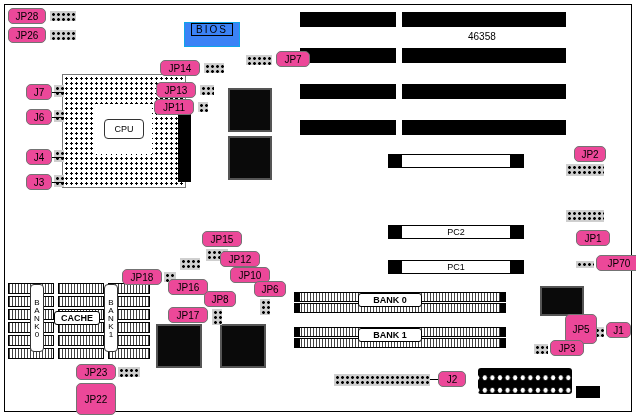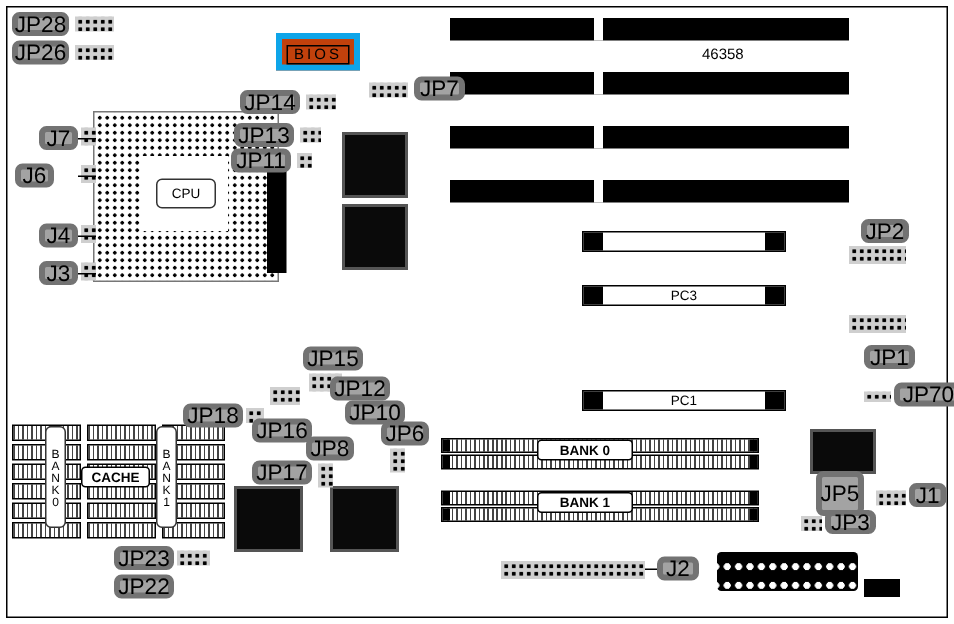--- a/index.html
+++ b/index.html
@@ -1,20 +1,20 @@
 <!DOCTYPE html>
 <html><head>
 <meta charset="utf-8">
 <style>
   html,body { margin:0; padding:0; background:#fff; }
   .board { position:relative; width:636px; height:416px; background:#fff;
            font-family:"Liberation Sans", sans-serif; color:#000; overflow:hidden; }
   .outline { position:absolute; left:4px; top:4px; width:626px; height:406px; border:1px solid #000; }
-  .lbl { position:absolute; background:#a3a3a3; border:4px solid #737373; border-radius:5px;
-         font-size:15px; display:flex; align-items:center; justify-content:center; box-sizing:border-box; }
+  .lbl { position:absolute; background:#ec4899; border:1px solid #737373; border-radius:5px;
+         font-size:10px; display:flex; align-items:center; justify-content:center; box-sizing:border-box; }
   .pins { position:absolute; background-color:#cfcfcf;
           background-image:radial-gradient(circle, #000 1.3px, transparent 1.5px);
           background-size:5px 5px; background-position:1px 1px; }
   .line { position:absolute; height:1px; background:#000; }
   .isa { position:absolute; background:#000; }
   .notch { position:absolute; left:96px; top:0; width:6px; height:100%; background:#fff; }
   .pcslot { position:absolute; background:#fff; border:1px solid #000; box-sizing:border-box; }
   .cap { position:absolute; top:0; width:13px; height:100%; background:#000; }
   .cap.l { left:0; } .cap.r { right:0; }
   .pclabel { position:absolute; inset:0; display:flex; align-items:center; justify-content:center; font-size:9px; }
@@ -29,22 +29,22 @@
           writing-mode:vertical-rl; text-orientation:upright; letter-spacing:-1px;
           display:flex; align-items:center; justify-content:center; box-sizing:border-box; }
   .socket { position:absolute; background-color:#fff; border:1px solid #777;
             background-image:radial-gradient(circle, #000 1.1px, transparent 1.3px);
             background-size:5px 5px; background-position:1px 1px; }
   .cpu-inner { position:absolute; background:#fff; }
   .cpu-box { position:absolute; background:#fff; border:1px solid #333; border-radius:4px;
              font-size:9px; display:flex; align-items:center; justify-content:center; }
   .qfp { position:absolute; background:#0a0a0a; border:2px solid #555; box-sizing:border-box; }
   .blk { position:absolute; background:#000; }
-  .bios { position:absolute; background:#c2410c; border:4px solid #0ea5e9; box-sizing:border-box;
-          display:flex; align-items:flex-end; justify-content:center; }
+  .bios { position:absolute; background:#3b82f6; border:1px solid #0ea5e9; box-sizing:border-box;
+          display:flex; align-items:flex-start; justify-content:center; }
   .bios-t { font-size:10px; border:1px solid #000; padding:0 4px; letter-spacing:2px; }
   .pn { position:absolute; font-size:10px; }
   .pwr { position:absolute; background-color:#000; border-radius:3px;
          background-image:radial-gradient(circle, #fff 2.2px, transparent 2.5px);
          background-size:7.6px 12.5px; background-position:3px 3.5px; }
 </style>
 </head>
 <body>
 
 <div class="board">
@@ -77,24 +77,24 @@
   <div class="qfp" style="left:228px;top:88px;width:44px;height:44px"></div>
   <div class="qfp" style="left:228px;top:136px;width:44px;height:44px"></div>
   <div class="qfp" style="left:156px;top:324px;width:46px;height:44px"></div>
   <div class="qfp" style="left:220px;top:324px;width:46px;height:44px"></div>
   <div class="qfp" style="left:540px;top:286px;width:44px;height:30px"></div>
 
   <div class="pcslot" style="left:388px;top:154px;width:136px;height:14px">
     <div class="cap l"></div>
       <div class="cap r"></div>
   </div>
-  <div class="pcslot" style="left:388px;top:190px;width:136px;height:14px">
+  <div class="pcslot" style="left:388px;top:225px;width:136px;height:14px">
     <div class="cap l"></div>
       <div class="cap r"></div>
-    <div class="pclabel">PC3</div>
+    <div class="pclabel">PC2</div>
   </div>
   <div class="pcslot" style="left:388px;top:260px;width:136px;height:14px">
     <div class="cap l"></div>
       <div class="cap r"></div>
     <div class="pclabel">PC1</div>
   </div>
 
   <div class="dip" style="left:8px;top:283px;width:46px;height:11px"></div>
   <div class="dip" style="left:8px;top:296px;width:46px;height:11px"></div>
   <div class="dip" style="left:8px;top:309px;width:46px;height:11px"></div>
@@ -169,33 +169,33 @@
   <div class="pwr" style="left:478px;top:368px;width:94px;height:26px"></div>
   <div class="blk" style="left:576px;top:386px;width:24px;height:12px"></div>
 
   <div class="lbl" style="left:8px;top:8px;width:38px;height:16px">JP28</div>
   <div class="lbl" style="left:8px;top:27px;width:38px;height:16px">JP26</div>
   <div class="lbl" style="left:276px;top:51px;width:34px;height:16px">JP7</div>
   <div class="lbl" style="left:160px;top:60px;width:40px;height:16px">JP14</div>
   <div class="lbl" style="left:156px;top:82px;width:40px;height:16px">JP13</div>
   <div class="lbl" style="left:154px;top:99px;width:40px;height:16px">JP11</div>
   <div class="lbl" style="left:26px;top:84px;width:26px;height:16px">J7</div>
-  <div class="lbl" style="left:10px;top:109px;width:26px;height:16px">J6</div>
+  <div class="lbl" style="left:26px;top:109px;width:26px;height:16px">J6</div>
   <div class="lbl" style="left:26px;top:149px;width:26px;height:16px">J4</div>
   <div class="lbl" style="left:26px;top:174px;width:26px;height:16px">J3</div>
   <div class="lbl" style="left:574px;top:146px;width:32px;height:16px">JP2</div>
   <div class="lbl" style="left:576px;top:230px;width:34px;height:16px">JP1</div>
   <div class="lbl" style="left:596px;top:255px;width:46px;height:16px">JP70</div>
   <div class="lbl" style="left:202px;top:231px;width:40px;height:16px">JP15</div>
   <div class="lbl" style="left:220px;top:251px;width:40px;height:16px">JP12</div>
   <div class="lbl" style="left:230px;top:267px;width:40px;height:16px">JP10</div>
   <div class="lbl" style="left:122px;top:269px;width:40px;height:16px">JP18</div>
   <div class="lbl" style="left:168px;top:279px;width:40px;height:16px">JP16</div>
   <div class="lbl" style="left:204px;top:291px;width:32px;height:16px">JP8</div>
   <div class="lbl" style="left:254px;top:281px;width:32px;height:16px">JP6</div>
   <div class="lbl" style="left:168px;top:307px;width:40px;height:16px">JP17</div>
   <div class="lbl" style="left:76px;top:364px;width:40px;height:16px">JP23</div>
-  <div class="lbl" style="left:76px;top:383px;width:40px;height:16px">JP22</div>
-  <div class="lbl" style="left:544px;top:314px;width:32px;height:30px">JP5</div>
+  <div class="lbl" style="left:76px;top:383px;width:40px;height:32px">JP22</div>
+  <div class="lbl" style="left:565px;top:314px;width:32px;height:30px">JP5</div>
   <div class="lbl" style="left:606px;top:322px;width:25px;height:16px">J1</div>
   <div class="lbl" style="left:550px;top:340px;width:34px;height:16px">JP3</div>
   <div class="lbl" style="left:438px;top:371px;width:28px;height:16px">J2</div>
 </div>
 
 </body></html>

